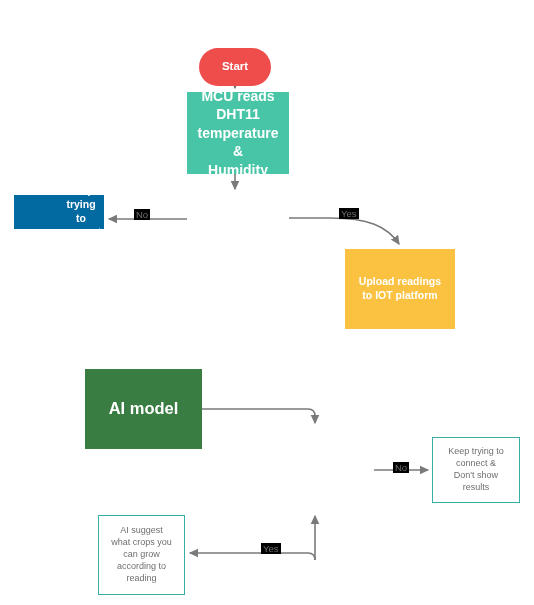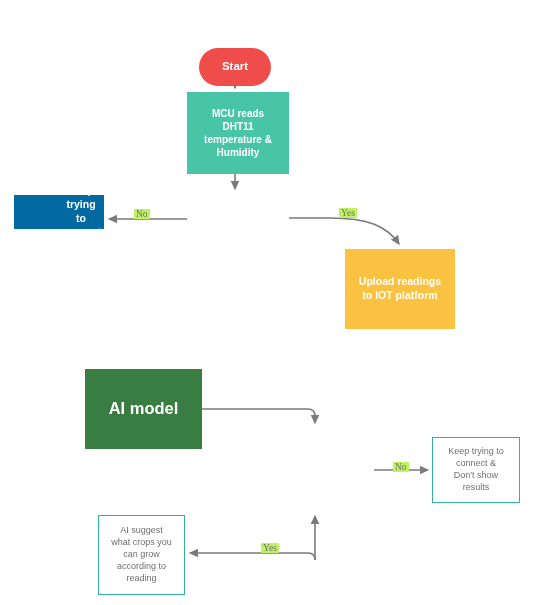--- a/index.html
+++ b/index.html
@@ -51,21 +51,21 @@
     font-weight: bold;
     margin-top: 35px;
   }
 
   
   #node-mcu {
     left: 187px; top: 92px;
     width: 102px; height: 82px;
     background: #47C5A6;
     color: #ffffff;
-    font-size: 10px;
+    font-size: 14px;
     font-weight: bold;
   }
 
   
   #node-router {
     left: 187px; top: 193px;
     width: 102px; height: 50px;
     background: #ffffff;
     border: 1.6px solid #35AFA5;
     color: #5b5b5b;
@@ -140,24 +140,23 @@
     border: 1.6px solid #35AFA5;
     color: #6f6f6f;
     font-size: 9px;
   }
 
   
   .edge-label {
     position: absolute;
     color: #6f6f6f;
     font-size: 9.5px;
-    background: #bef264;
+    background: #000000;
     padding: 0 2px;
     white-space: nowrap;
-    font-family: Liberation Serif, serif;
   }
   #label-no-router   { left: 134px; top: 209px; }
   #label-yes-router  { left: 339px; top: 208px; }
   #label-no-decision { left: 393px; top: 462px; }
   #label-yes-decision{ left: 261px; top: 543px; }
 </style>
 </head>
 <body>
 
 <div id="canvas">

